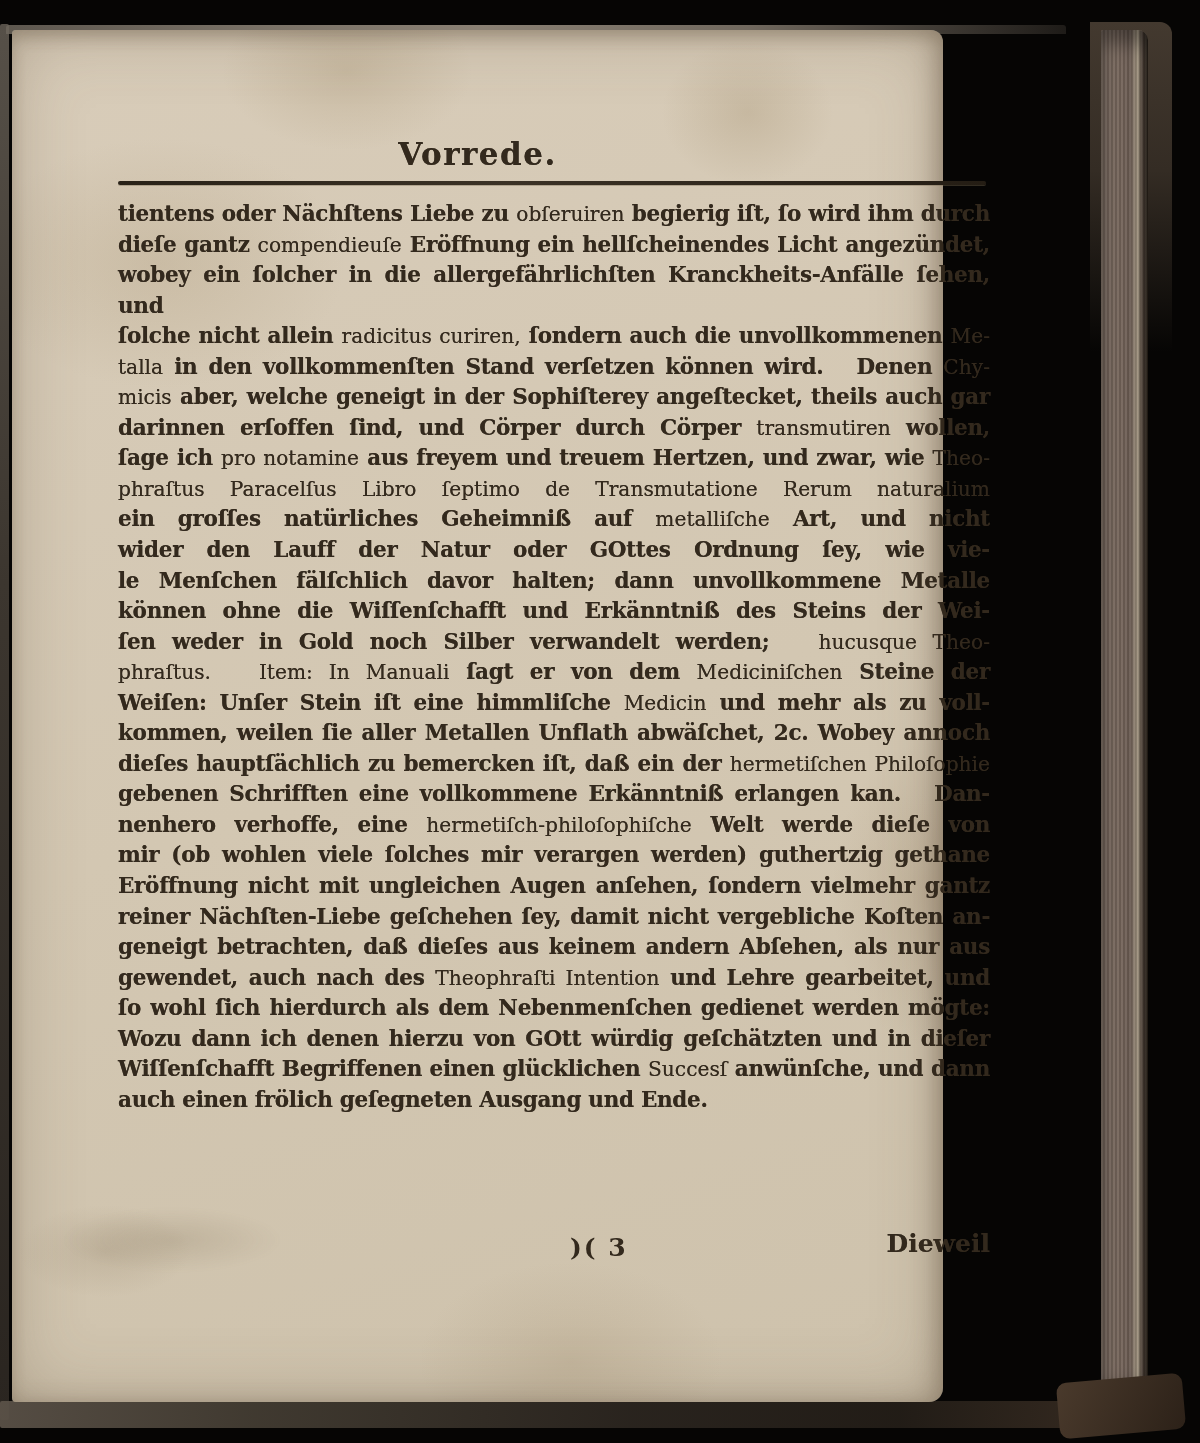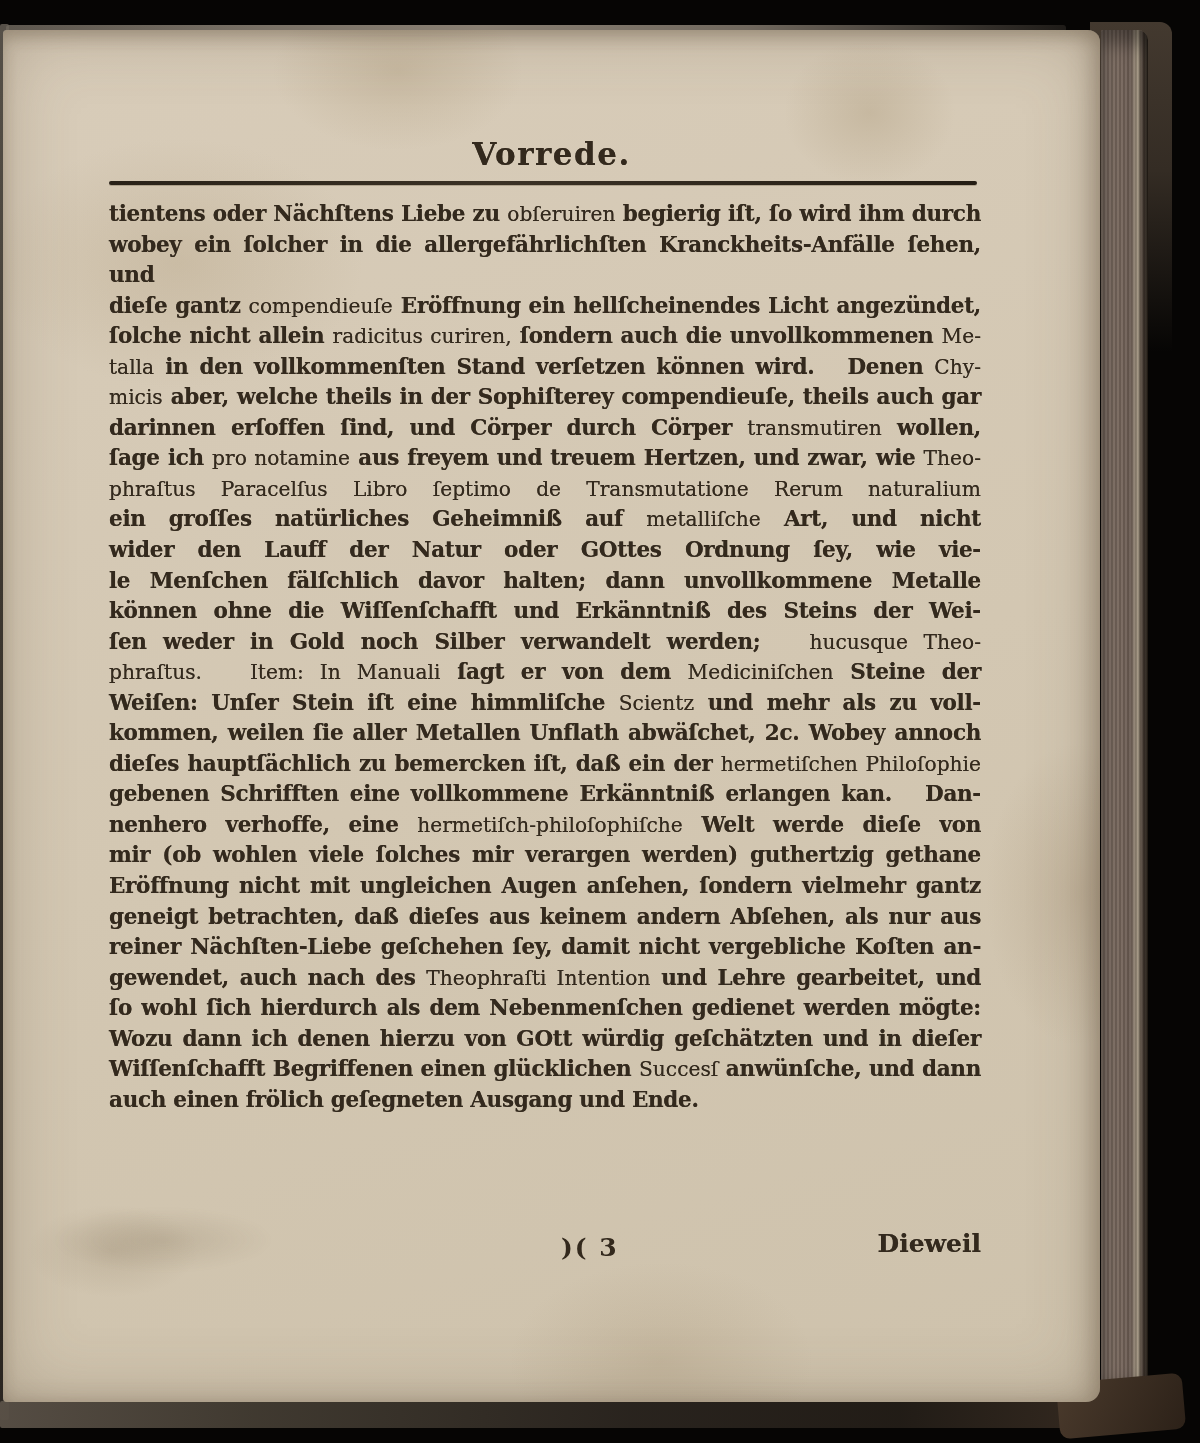--- a/index.html
+++ b/index.html
@@ -39,21 +39,21 @@
     background:linear-gradient(120deg,#4a3a2c,#2c2118);
     transform:rotate(-5deg);border-radius:10px;
   }
   .paper-top-edge{
     position:absolute;left:6px;top:25px;width:1060px;height:9px;
     background:linear-gradient(90deg,#6d665c 0%,#8f8679 25%,#a19687 45%,#837a6e 70%,rgba(120,110,98,.25) 100%);
     border-radius:3px 3px 0 0;opacity:.85;
   }
   
   .paper{
-    position:absolute;left:3px;top:30px;width:1097px;height:1372px;
+    position:absolute;left:12px;top:30px;width:931px;height:1372px;
     background:
       radial-gradient(ellipse 280px 190px at 16% 17%, rgba(166,146,112,.26), transparent 66%),
       radial-gradient(ellipse 190px 120px at 36% 3%, rgba(164,144,110,.30), transparent 66%),
       radial-gradient(ellipse 130px 110px at 79% 6%, rgba(158,138,104,.28), transparent 66%),
       radial-gradient(ellipse 140px 230px at 98% 63%, rgba(150,128,98,.26), transparent 66%),
       radial-gradient(ellipse 230px 150px at 60% 97%, rgba(158,138,106,.24), transparent 66%),
       radial-gradient(ellipse 130px 70px at 10% 89%, rgba(132,114,88,.20), transparent 66%),
       linear-gradient(163deg,var(--paper,#d8ccb9) 0%,#d3c7b2 52%,#cec2ac 100%);
     border-radius:4px 12px 14px 4px;
     box-shadow:
@@ -116,43 +116,43 @@
 <div class="cover-bottom"></div>
 <div class="corner-bottom-right"></div>
 <div class="paper-top-edge"></div>
 
 <div class="paper">
   <div class="heading">Vorrede.</div>
   <div class="rule"></div>
 
   <div class="text-block">
       <div class="line"><span class="fraktur">tientens oder Nächſtens Liebe zu </span><span class="roman">obſeruiren</span><span class="fraktur"> begierig iſt, ſo wird ihm durch</span></div>
+      <div class="line"><span class="fraktur">dieſe gantz </span><span class="roman">compendieuſe</span><span class="fraktur"> Eröffnung ein hellſcheinendes Licht angezündet,</span></div>
       <div class="line"><span class="fraktur">wobey ein ſolcher in die allergefährlichſten Kranckheits-Anfälle ſehen, und</span></div>
-      <div class="line"><span class="fraktur">dieſe gantz </span><span class="roman">compendieuſe</span><span class="fraktur"> Eröffnung ein hellſcheinendes Licht angezündet,</span></div>
       <div class="line"><span class="fraktur">ſolche nicht allein </span><span class="roman">radicitus curiren,</span><span class="fraktur"> ſondern auch die unvollkommenen </span><span class="roman">Me-</span></div>
       <div class="line"><span class="roman">talla</span><span class="fraktur"> in den vollkommenſten Stand verſetzen können wird.&nbsp;&nbsp; Denen </span><span class="roman">Chy-</span></div>
-      <div class="line"><span class="roman">micis</span><span class="fraktur"> aber, welche theils in der Sophiſterey compendieuſe, theils auch gar</span></div>
+      <div class="line"><span class="roman">micis</span><span class="fraktur"> aber, welche geneigt in der Sophiſterey angeſtecket, theils auch gar</span></div>
       <div class="line"><span class="fraktur">darinnen erſoffen ſind, und Cörper durch Cörper </span><span class="roman">transmutiren</span><span class="fraktur"> wollen,</span></div>
       <div class="line"><span class="fraktur">ſage ich </span><span class="roman">pro notamine</span><span class="fraktur"> aus freyem und treuem Hertzen, und zwar, wie </span><span class="roman">Theo-</span></div>
       <div class="line"><span class="roman">phraſtus Paracelſus Libro ſeptimo de Transmutatione Rerum naturalium</span></div>
       <div class="line"><span class="fraktur">ein groſſes natürliches Geheimniß auf </span><span class="roman">metalliſche</span><span class="fraktur"> Art, und nicht</span></div>
       <div class="line"><span class="fraktur">wider den Lauff der Natur oder GOttes Ordnung ſey, wie vie-</span></div>
       <div class="line"><span class="fraktur">le Menſchen fälſchlich davor halten; dann unvollkommene Metalle</span></div>
       <div class="line"><span class="fraktur">können ohne die Wiſſenſchafft und Erkänntniß des Steins der Wei-</span></div>
       <div class="line"><span class="fraktur">ſen weder in Gold noch Silber verwandelt werden;&nbsp;&nbsp; </span><span class="roman">hucusque Theo-</span></div>
       <div class="line"><span class="roman">phraſtus.&nbsp;&nbsp; Item: In Manuali</span><span class="fraktur"> ſagt er von dem </span><span class="roman">Mediciniſchen</span><span class="fraktur"> Steine der</span></div>
-      <div class="line"><span class="fraktur">Weiſen: Unſer Stein iſt eine himmliſche </span><span class="roman">Scientz</span><span class="fraktur"> und mehr als zu voll-</span></div>
+      <div class="line"><span class="fraktur">Weiſen: Unſer Stein iſt eine himmliſche </span><span class="roman">Medicin</span><span class="fraktur"> und mehr als zu voll-</span></div>
       <div class="line"><span class="fraktur">kommen, weilen ſie aller Metallen Unflath abwäſchet, 2c. Wobey annoch</span></div>
       <div class="line"><span class="fraktur">dieſes hauptſächlich zu bemercken iſt, daß ein der </span><span class="roman">hermetiſchen Philoſophie</span></div>
       <div class="line"><span class="fraktur">gebenen Schrifften eine vollkommene Erkänntniß erlangen kan.&nbsp;&nbsp; Dan-</span></div>
       <div class="line"><span class="fraktur">nenhero verhoffe, eine </span><span class="roman">hermetiſch-philoſophiſche</span><span class="fraktur"> Welt werde dieſe von</span></div>
       <div class="line"><span class="fraktur">mir (ob wohlen viele ſolches mir verargen werden) guthertzig gethane</span></div>
       <div class="line"><span class="fraktur">Eröffnung nicht mit ungleichen Augen anſehen, ſondern vielmehr gantz</span></div>
+      <div class="line"><span class="fraktur">reiner Nächſten-Liebe geſchehen ſey, damit nicht vergebliche Koſten an-</span></div>
       <div class="line"><span class="fraktur">geneigt betrachten, daß dieſes aus keinem andern Abſehen, als nur aus</span></div>
-      <div class="line"><span class="fraktur">reiner Nächſten-Liebe geſchehen ſey, damit nicht vergebliche Koſten an-</span></div>
       <div class="line"><span class="fraktur">gewendet, auch nach des </span><span class="roman">Theophraſti Intention</span><span class="fraktur"> und Lehre gearbeitet, und</span></div>
       <div class="line"><span class="fraktur">ſo wohl ſich hierdurch als dem Nebenmenſchen gedienet werden mögte:</span></div>
       <div class="line"><span class="fraktur">Wozu dann ich denen hierzu von GOtt würdig geſchätzten und in dieſer</span></div>
       <div class="line"><span class="fraktur">Wiſſenſchafft Begriffenen einen glücklichen </span><span class="roman">Succesſ</span><span class="fraktur"> anwünſche, und dann</span></div>
       <div class="line ragged"><span class="fraktur">auch einen frölich geſegneten Ausgang und Ende.</span></div>
     </div>
 
   <div class="bleed-smudge"></div>
 
   <div class="footer-line">

